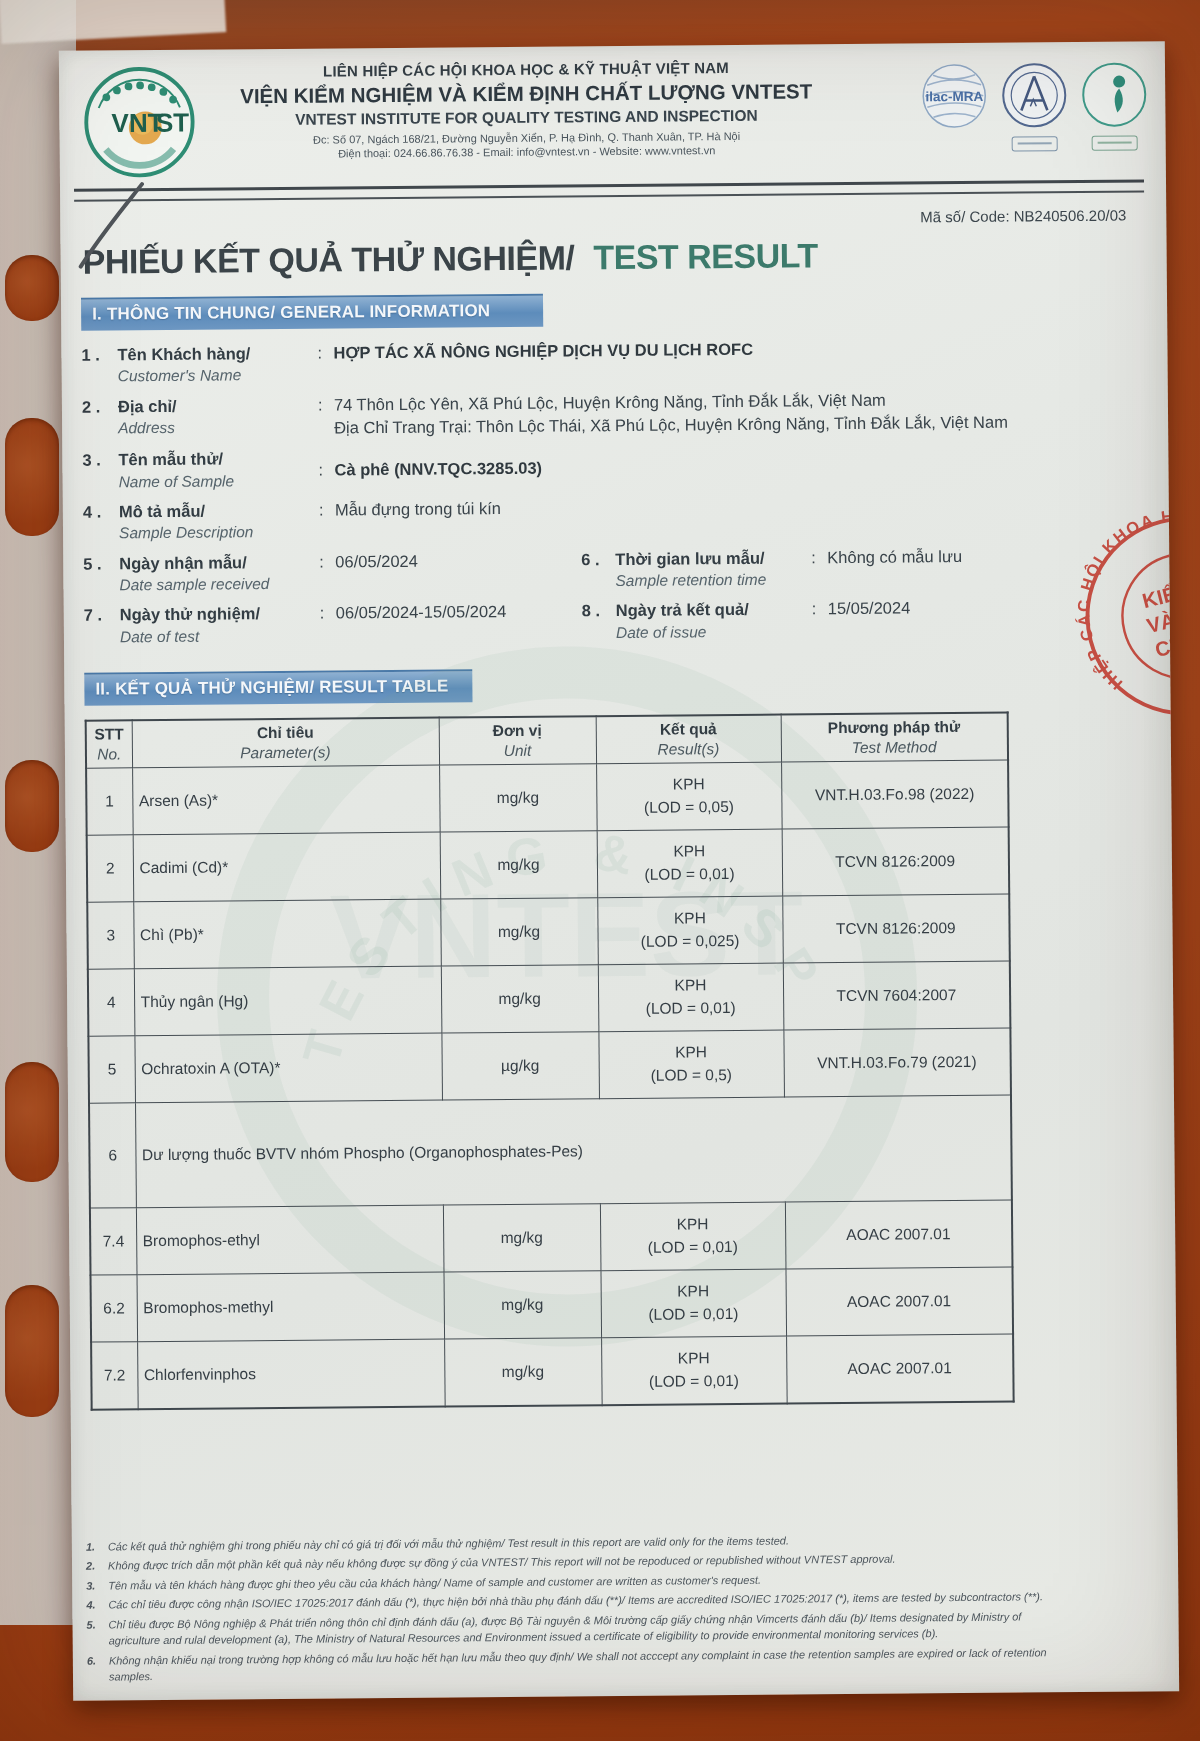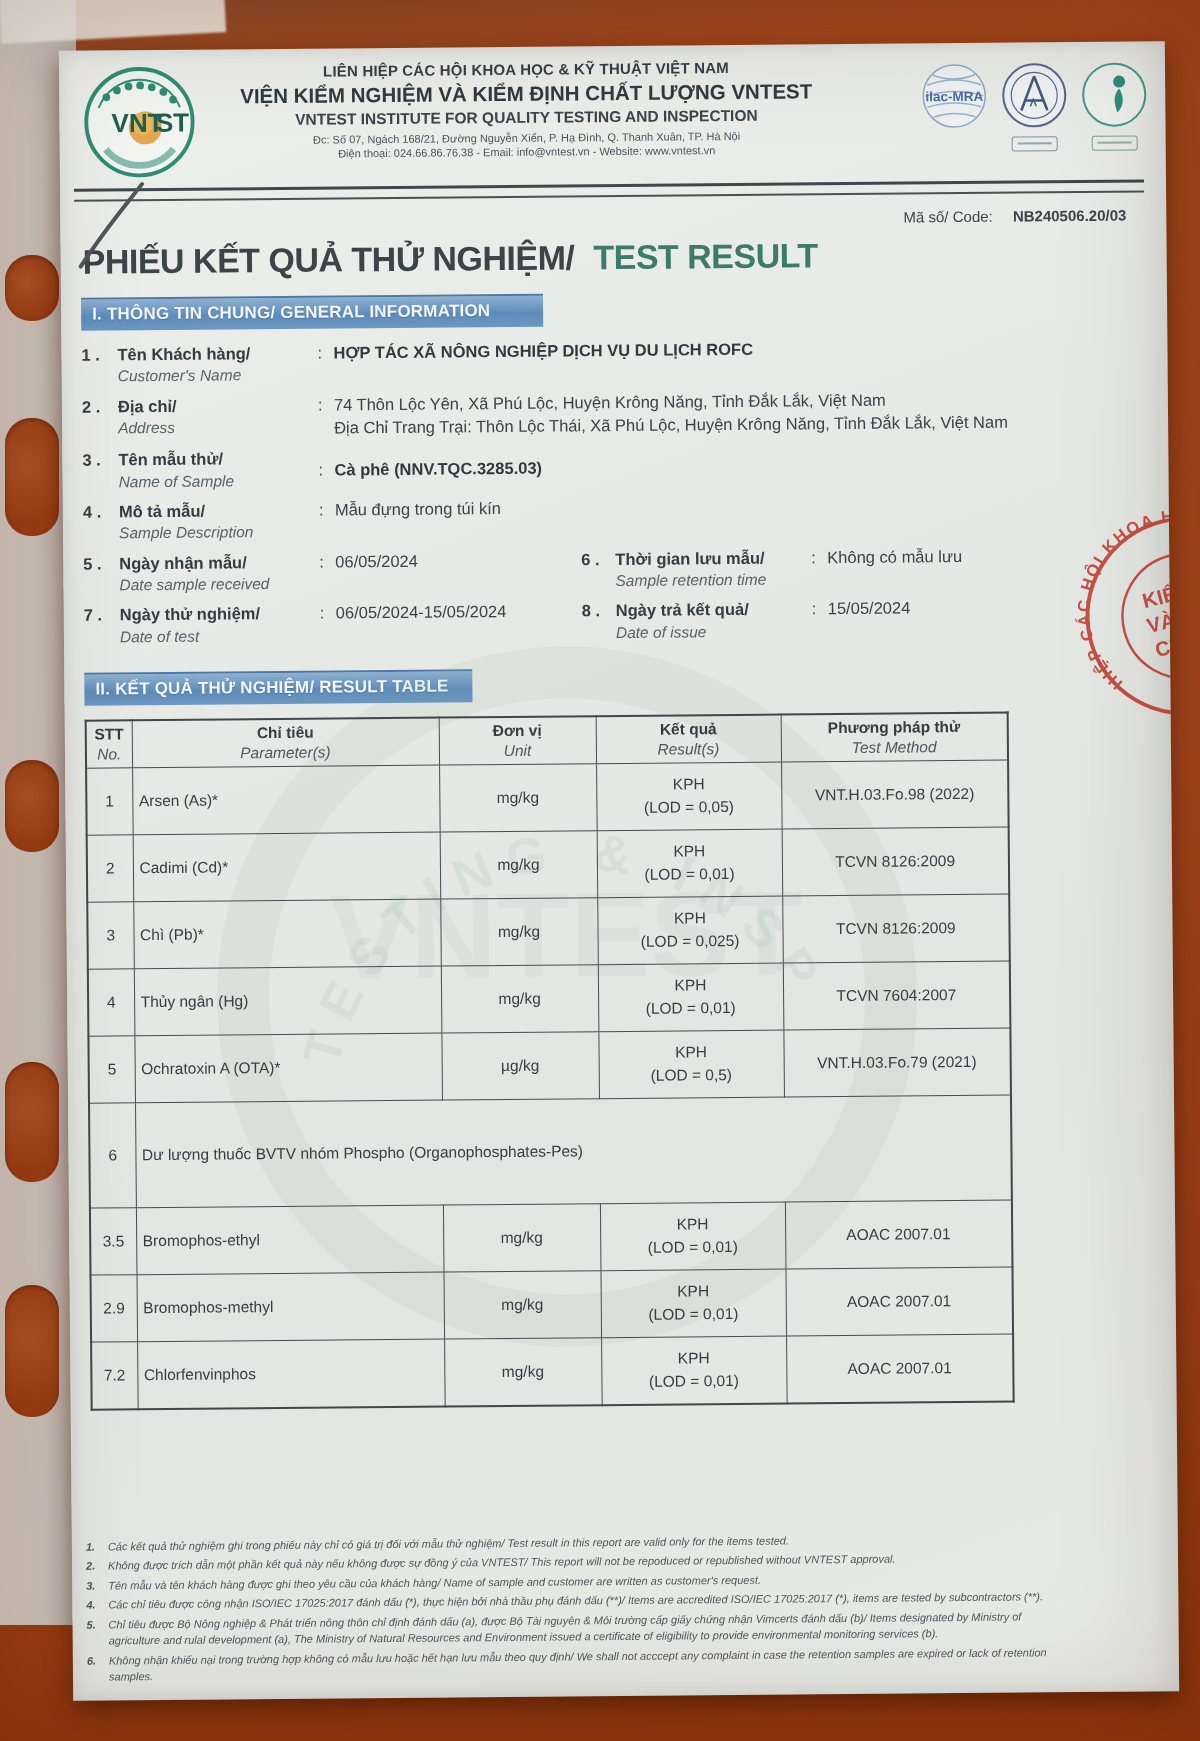--- a/index.html
+++ b/index.html
@@ -46,22 +46,22 @@
     background:#e9ece9;position:relative;}
   .mini-badge::after{content:"";position:absolute;left:5px;right:5px;top:5px;height:2px;background:#92a5b5;}
   .mini-badge.b2{border-color:#7aa390;}
   .mini-badge.b2::after{background:#8fb3a0;}
 
   
   .rule{margin:8px 22px 0 14px;height:8px;border-top:3.5px solid #40474c;border-bottom:2px solid #4a5156;}
   .penmark{position:absolute;left:4px;top:120px;z-index:3;}
 
   .code-line{margin:14px 40px 0 0;text-align:right;font-size:15px;color:#3b454c;}
-  .code-line .lbl{margin-right:16px;}
-  .code-line .val{font-weight:bold;}
+  .code-line .lbl{}
+  .code-line .val{font-weight:normal;}
 
   .doc-title{margin:10px 0 0 22px;font-size:34px;font-weight:bold;letter-spacing:-0.5px;}
   .doc-title .vi{color:#3b4449;}
   .doc-title .en{color:var(--title_teal,#3c7a6b);margin-left:10px;}
 
   .banner{margin:16px 0 0 20px;width:462px;padding:5px 10px 6px 11px;box-sizing:border-box;
     background:linear-gradient(180deg,#8fb1d2 0%,var(--accent_blue,#5d8cbb) 55%,#6d97c2 100%);
     border-top:2px solid #4a79a8;color:#f4f7fa;font-size:17px;font-weight:bold;letter-spacing:.2px;
     text-shadow:0 1px 1px rgba(40,70,100,.35);}
   .banner.second{width:388px;}
@@ -372,31 +372,31 @@
               <div>KPH</div>
               <div>(LOD = 0,5)</div>
             </td>
         <td class="c-meth">VNT.H.03.Fo.79 (2021)</td>
       </tr>
       <tr>
         <td class="c-no">6</td>
         <td class="merged-cell" colspan="4">Dư lượng thuốc BVTV nhóm Phospho (Organophosphates-Pes)</td>
       </tr>
       <tr class="data">
-        <td class="c-no">3.5</td>
+        <td class="c-no">7.4</td>
         <td class="c-param">Bromophos-ethyl</td>
         <td class="c-unit">mg/kg</td>
         <td class="c-res">
               <div>KPH</div>
               <div>(LOD = 0,01)</div>
             </td>
         <td class="c-meth">AOAC 2007.01</td>
       </tr>
       <tr class="data">
-        <td class="c-no">2.9</td>
+        <td class="c-no">6.2</td>
         <td class="c-param">Bromophos-methyl</td>
         <td class="c-unit">mg/kg</td>
         <td class="c-res">
               <div>KPH</div>
               <div>(LOD = 0,01)</div>
             </td>
         <td class="c-meth">AOAC 2007.01</td>
       </tr>
       <tr class="data">
         <td class="c-no">7.2</td>

